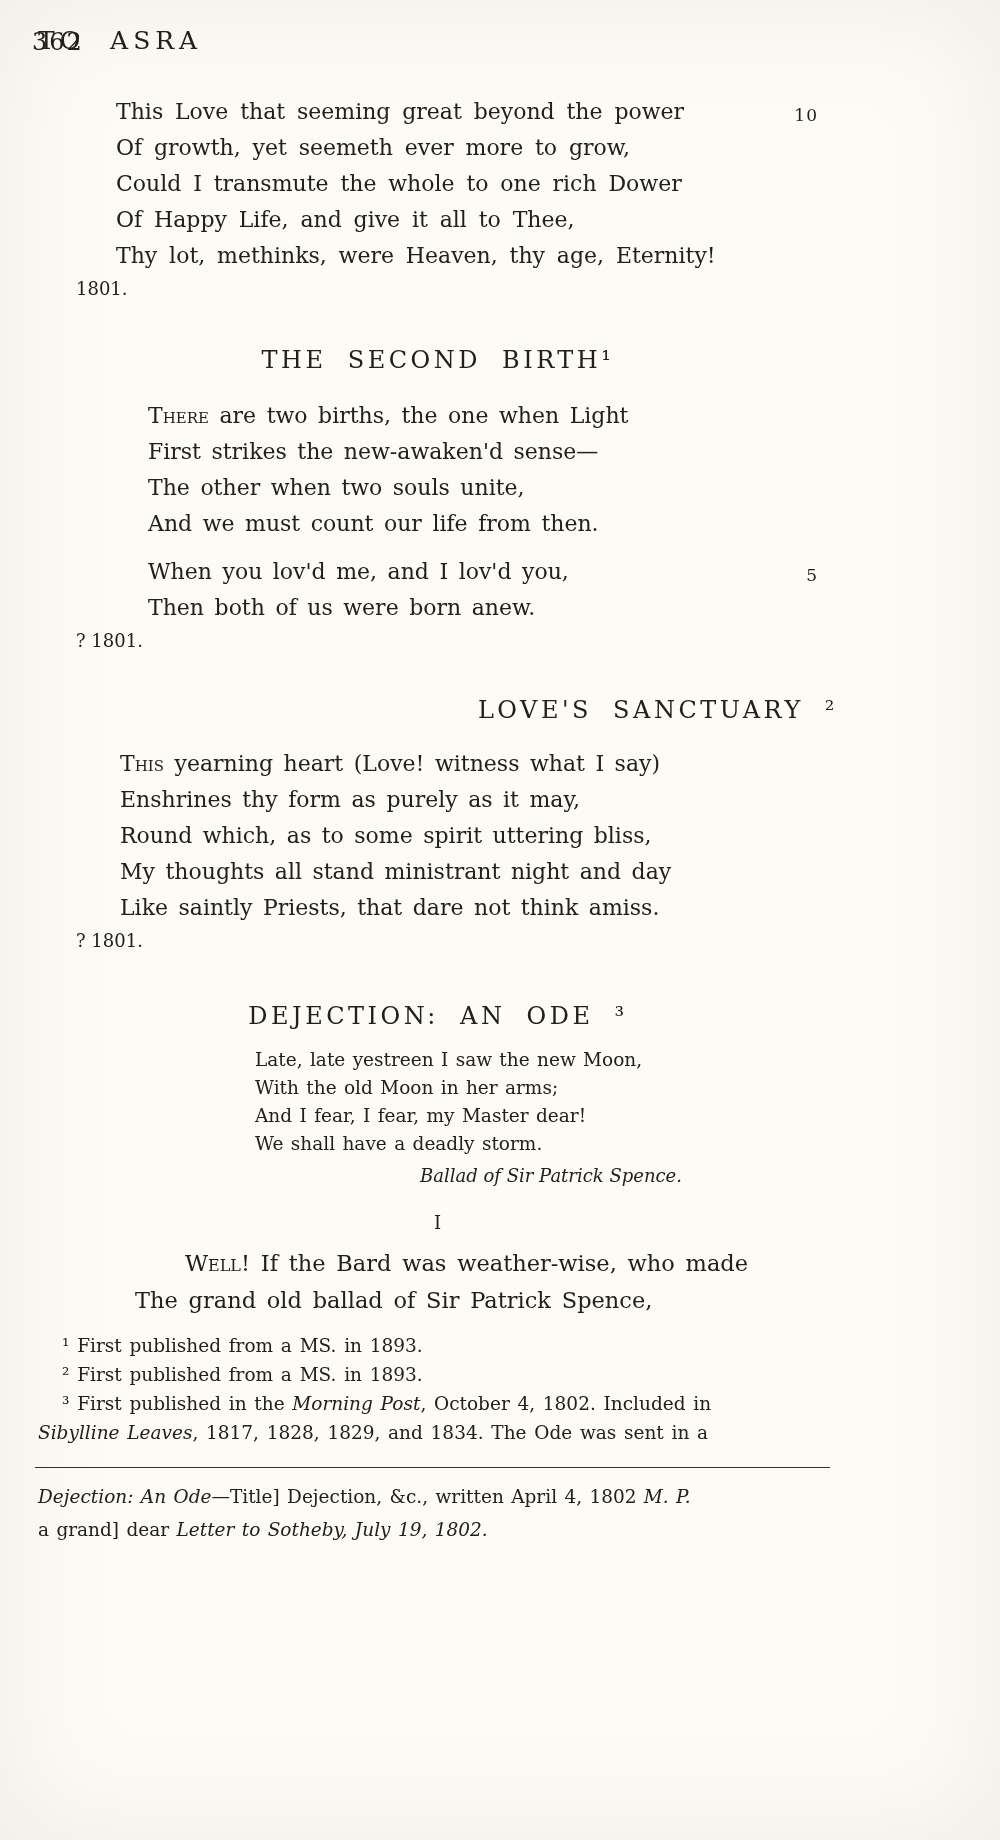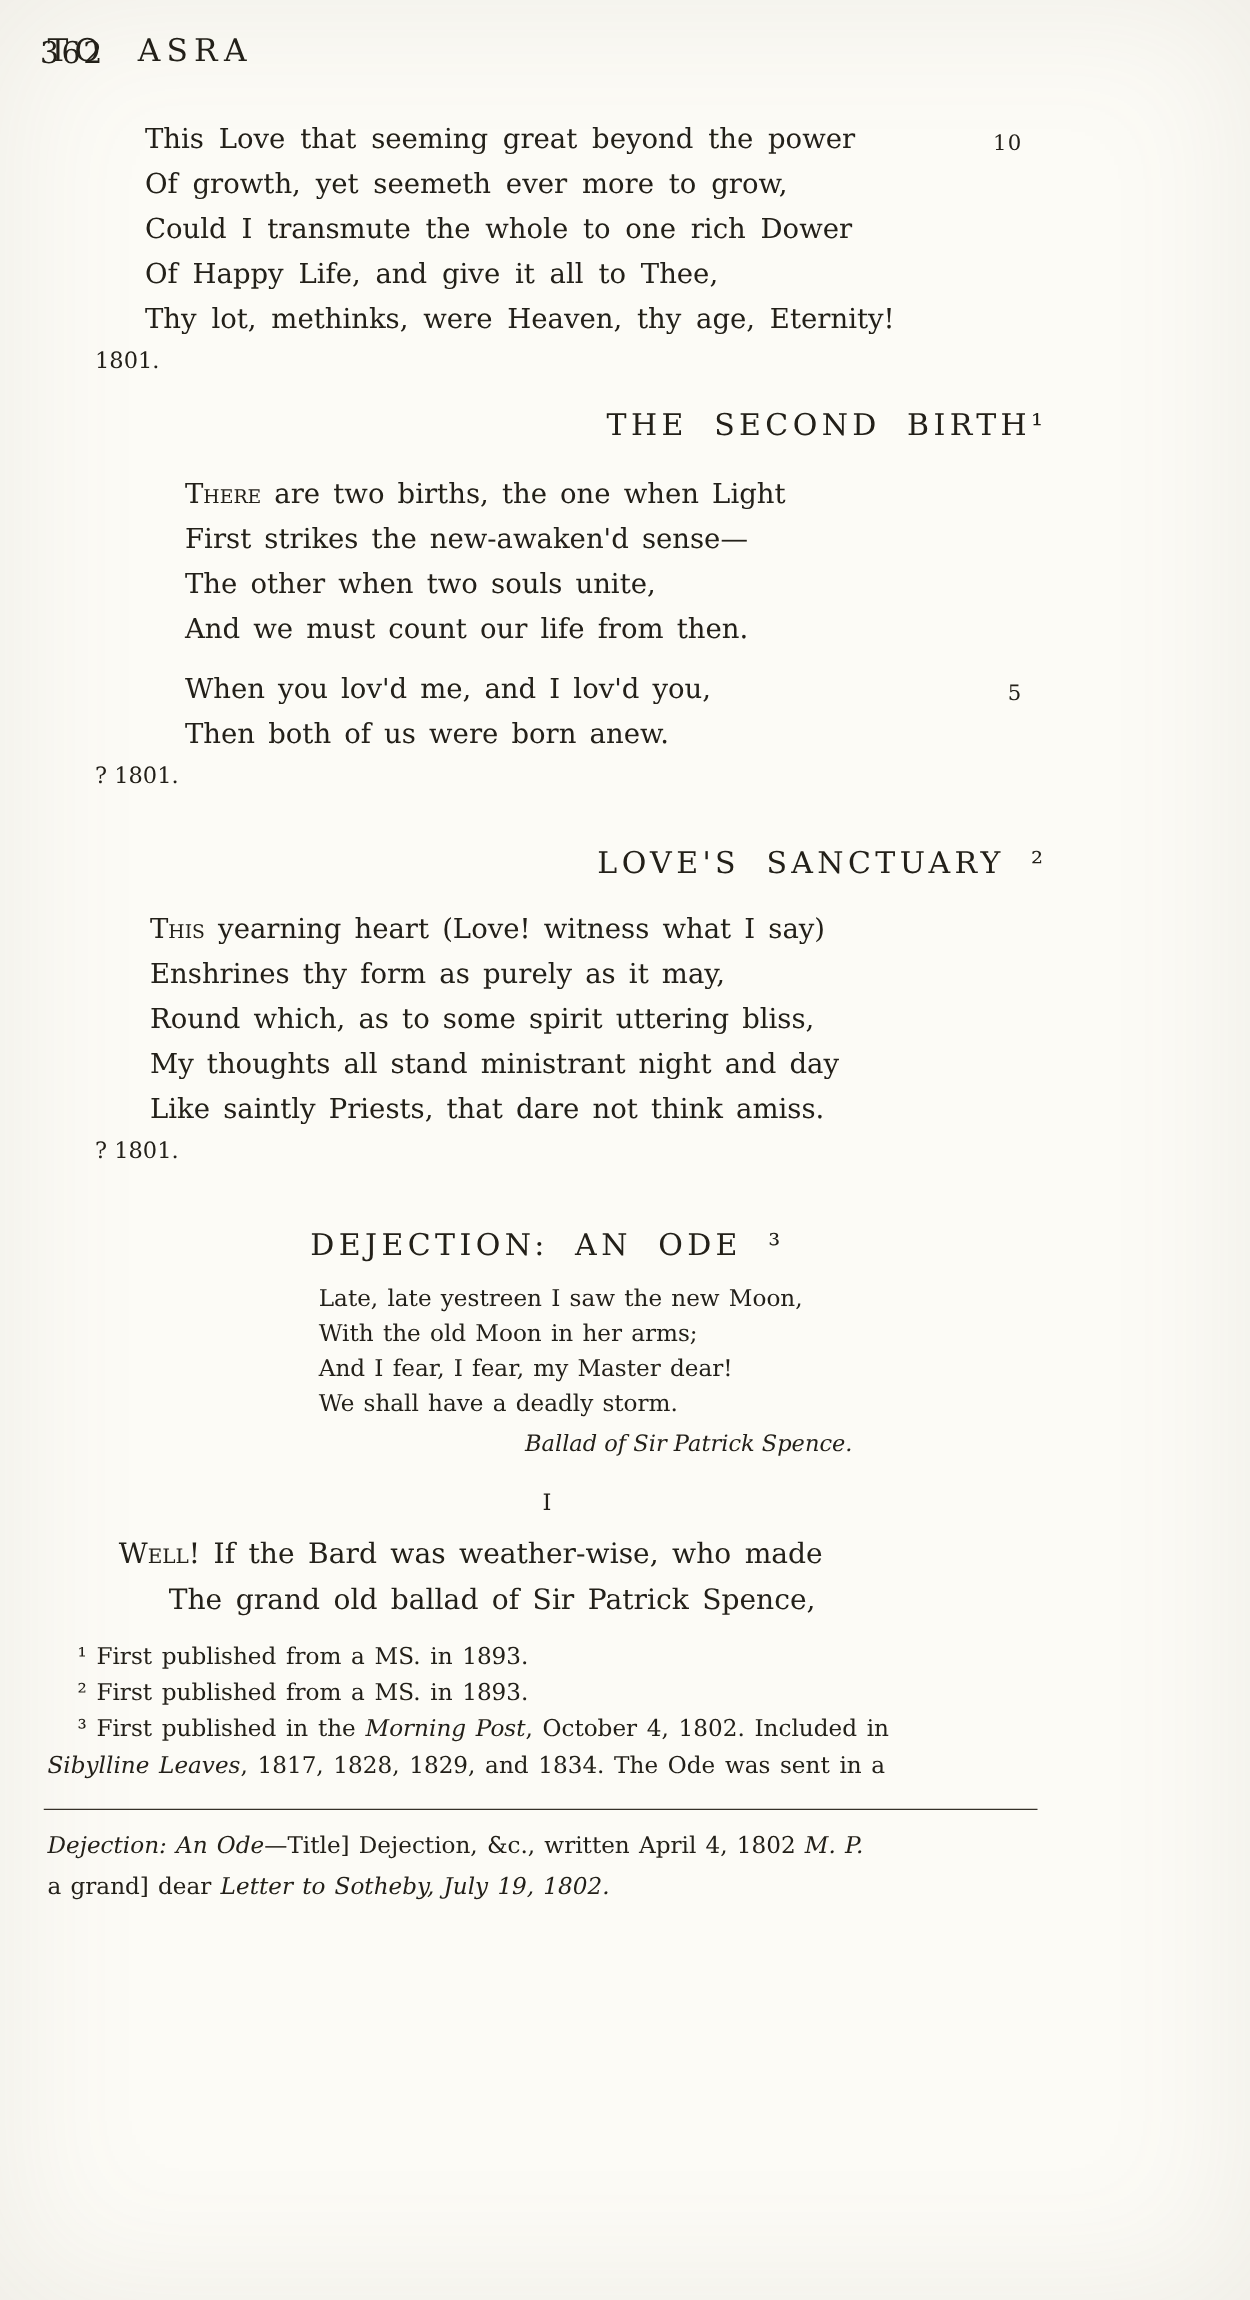--- a/index.html
+++ b/index.html
@@ -32,35 +32,35 @@
   
   .poem { font-size: 22px; line-height: 36px; word-spacing: 0.16em; }
   .vline { position: relative; }
   .lineno { position: absolute; right: 20px; top: 3px; font-size: 17px; letter-spacing: 1px; }
   .sc { font-variant: small-caps; }
 
   .poem-asra { margin: 30px 0 0 78px; word-spacing: 0.22em; }
   .date { font-size: 18px; margin-left: 38px; line-height: 30px; }
 
   .sect { text-align: center; font-weight: normal; font-size: 24px; letter-spacing: 3.5px; word-spacing: 10px; margin: 0; }
-  .sect-sb { margin-top: 22px; text-align: right; }
+  .sect-sb { margin-top: 42px; }
   .poem-sb { margin: 24px 0 0 110px; }
   .stanza2 { margin-top: 12px; }
 
   .sect-ls { margin-top: 40px; text-align: right; }
   .poem-ls { margin: 22px 0 0 82px; }
 
   .sect-dej { margin-top: 46px; }
   .subtitle { text-align: center; font-size: 20px; margin-top: 16px; }
   .subtitle .sc { letter-spacing: 1.5px; }
   .epigraph { margin: 16px 0 0 217px; font-size: 18.5px; line-height: 28px; word-spacing: 0.08em; }
   .attribution { font-style: italic; font-size: 18px; margin: 5px 0 0 382px; line-height: 26px; }
   .stanza-number { text-align: center; font-size: 18px; letter-spacing: 1px; margin-top: 22px; line-height: 24px; }
   .poem-dej { font-size: 22.5px; line-height: 37px; margin-top: 10px; word-spacing: 0.16em; }
-  .poem-dej .l0 { margin-left: 57px; }
+  .poem-dej .l0 { margin-left: 57px; text-align: center; }
   .poem-dej .l1 { margin-left: 97px; }
 
   .footnotes { margin-top: 12px; font-size: 18.5px; line-height: 29px; word-spacing: 0.1em; }
   .fn-indent { padding-left: 24px; }
   .it { font-style: italic; }
 
   .rule { border: none; border-top: 1.6px solid #353028; width: 795px; margin: 20px 0 0 -3px; }
   .apparatus { margin-top: 12px; font-size: 18.5px; line-height: 33px; word-spacing: 0.08em; }
 </style>
 </head>

